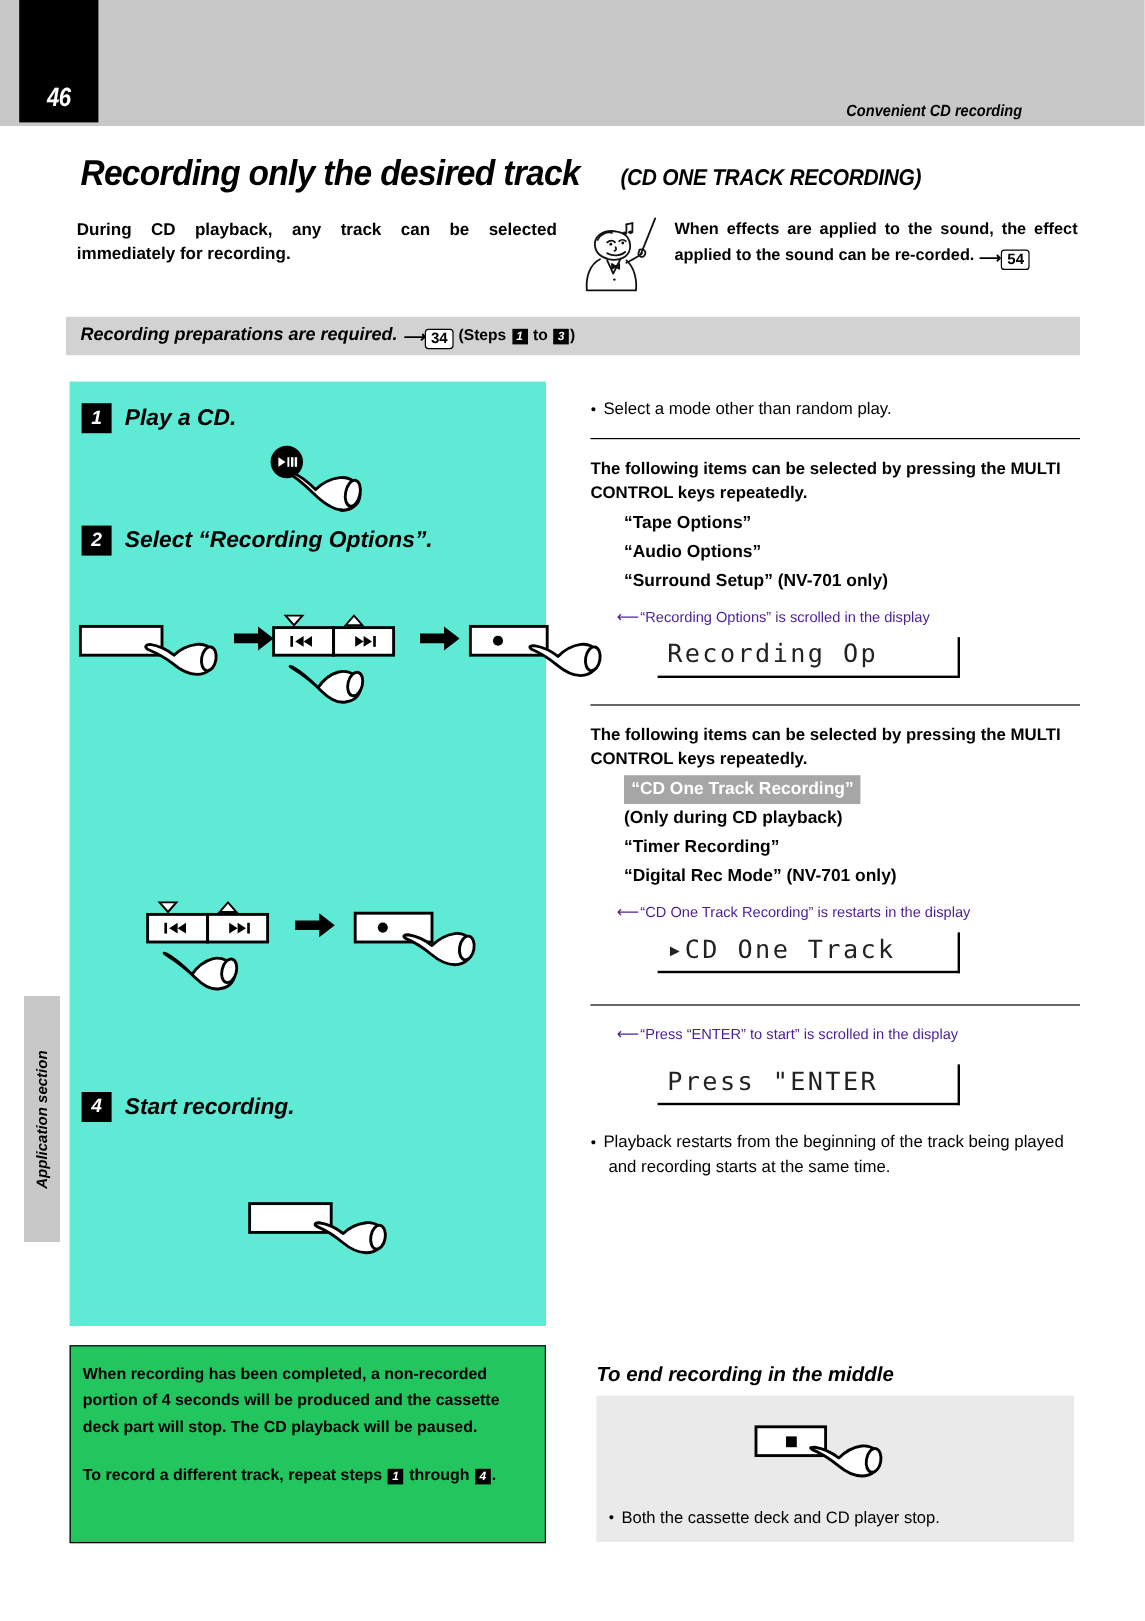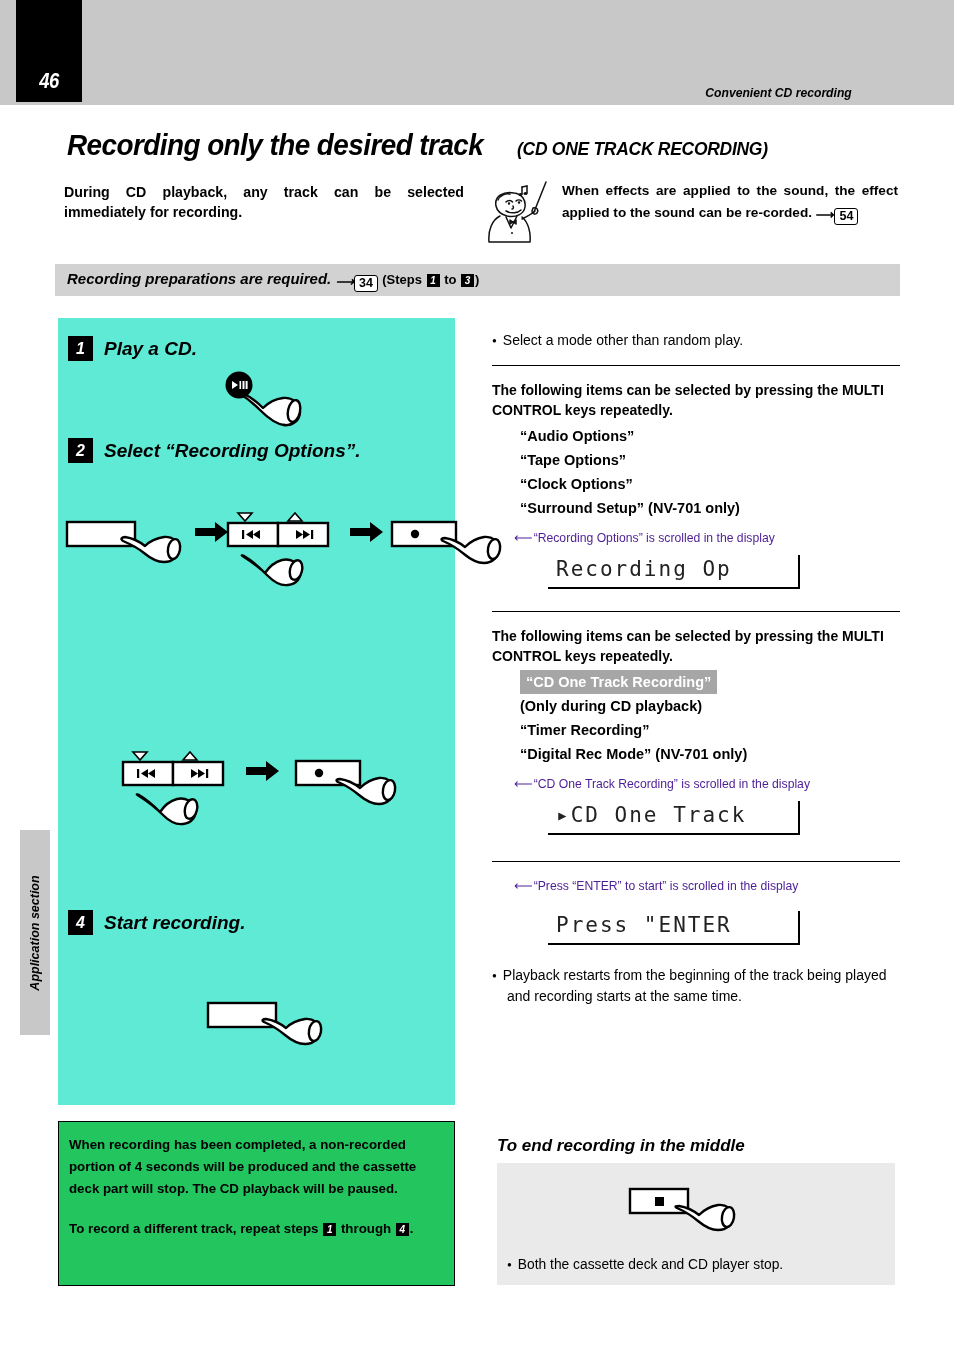--- a/index.html
+++ b/index.html
@@ -450,23 +450,22 @@
   <div style="margin-top:14px;">
     <div class="blockhead">The following items can be selected by pressing the MULTI CONTROL keys repeatedly.</div>
     <div class="menu-list">
       <svg class="loop" width="24" height="122" viewBox="0 0 24 122" style="position:absolute;left:0;top:5px;">
         <g fill="none" stroke="#000" stroke-width="2">
           <path d="M14 8 H5 V114 H14"></path>
         </g>
         <path d="M13 2.5 l10 5.5 -10 5.5 z" fill="#000"></path>
         <path d="M13 108.5 l10 5.5 -10 5.5 z" fill="#000"></path>
       </svg>
+      <div class="menu-item">“Tape Options”</div>
       <div class="menu-item">“Audio Options”</div>
-      <div class="menu-item">“Tape Options”</div>
-      <div class="menu-item">“Clock Options”</div>
       <div class="menu-item">“Surround Setup” (NV-701 only)</div>
     </div>
     <div class="scroll-note">
       <span class="la">⟵</span><span>“Recording Options” is scrolled in the display</span>
     </div>
     <div class="lcd">
       <span>Recording Op</span>
     </div>
   </div>
 
@@ -481,21 +480,21 @@
         </g>
         <path d="M13 2.5 l10 5.5 -10 5.5 z" fill="#000"></path>
         <path d="M13 84.5 l10 5.5 -10 5.5 z" fill="#000"></path>
       </svg>
       <div><span class="menu-item sel">“CD One Track Recording”</span></div>
       <div class="menu-item plain">(Only during CD playback)</div>
       <div class="menu-item">“Timer Recording”</div>
       <div class="menu-item">“Digital Rec Mode” (NV-701 only)</div>
     </div>
     <div class="scroll-note">
-      <span class="la">⟵</span><span>“CD One Track Recording” is scrolled in the display</span>
+      <span class="la">⟵</span><span>“CD One Track Recording” is restarts in the display</span>
     </div>
     <div class="lcd">
       <span>▸CD One Track</span>
     </div>
   </div>
 
   <div class="hrule" style="margin-top:26px;"></div>
 
   <div style="margin-top:16px;">
     <div class="scroll-note" style="margin-top:0;">

